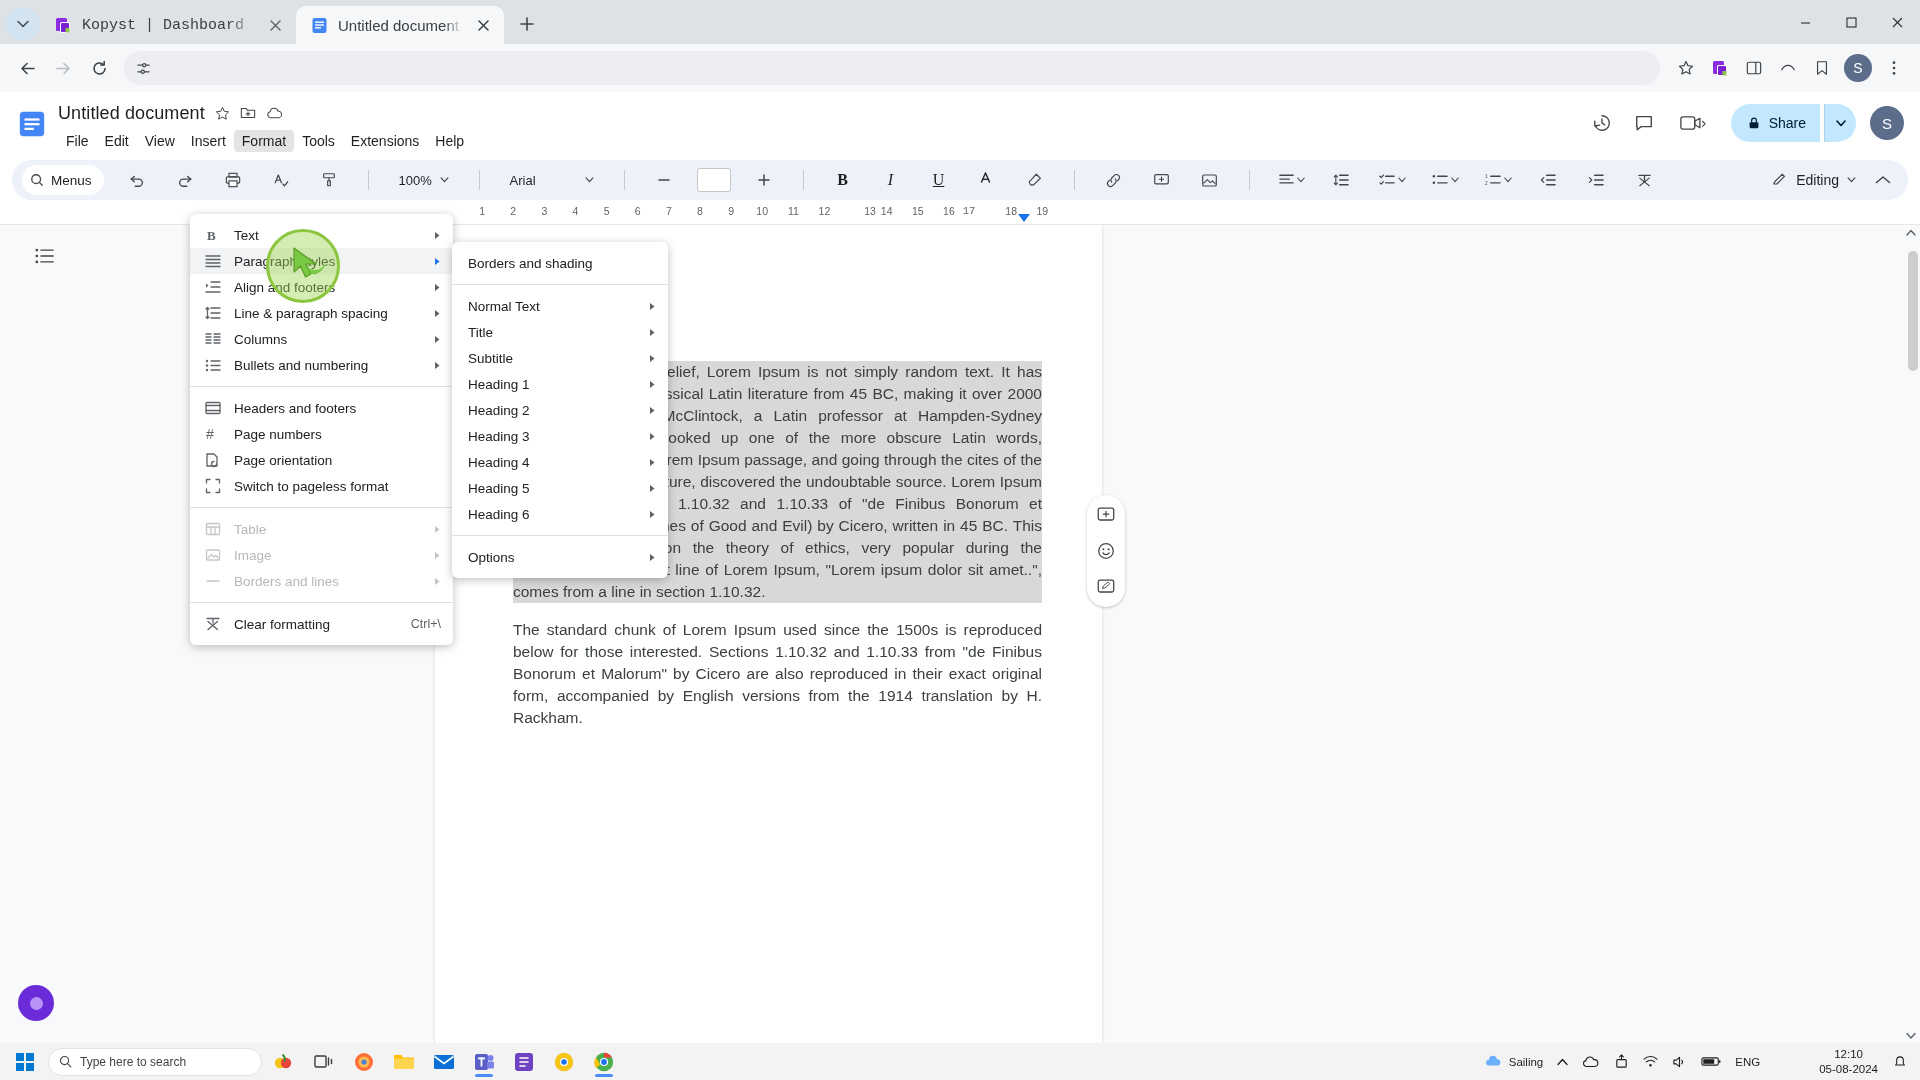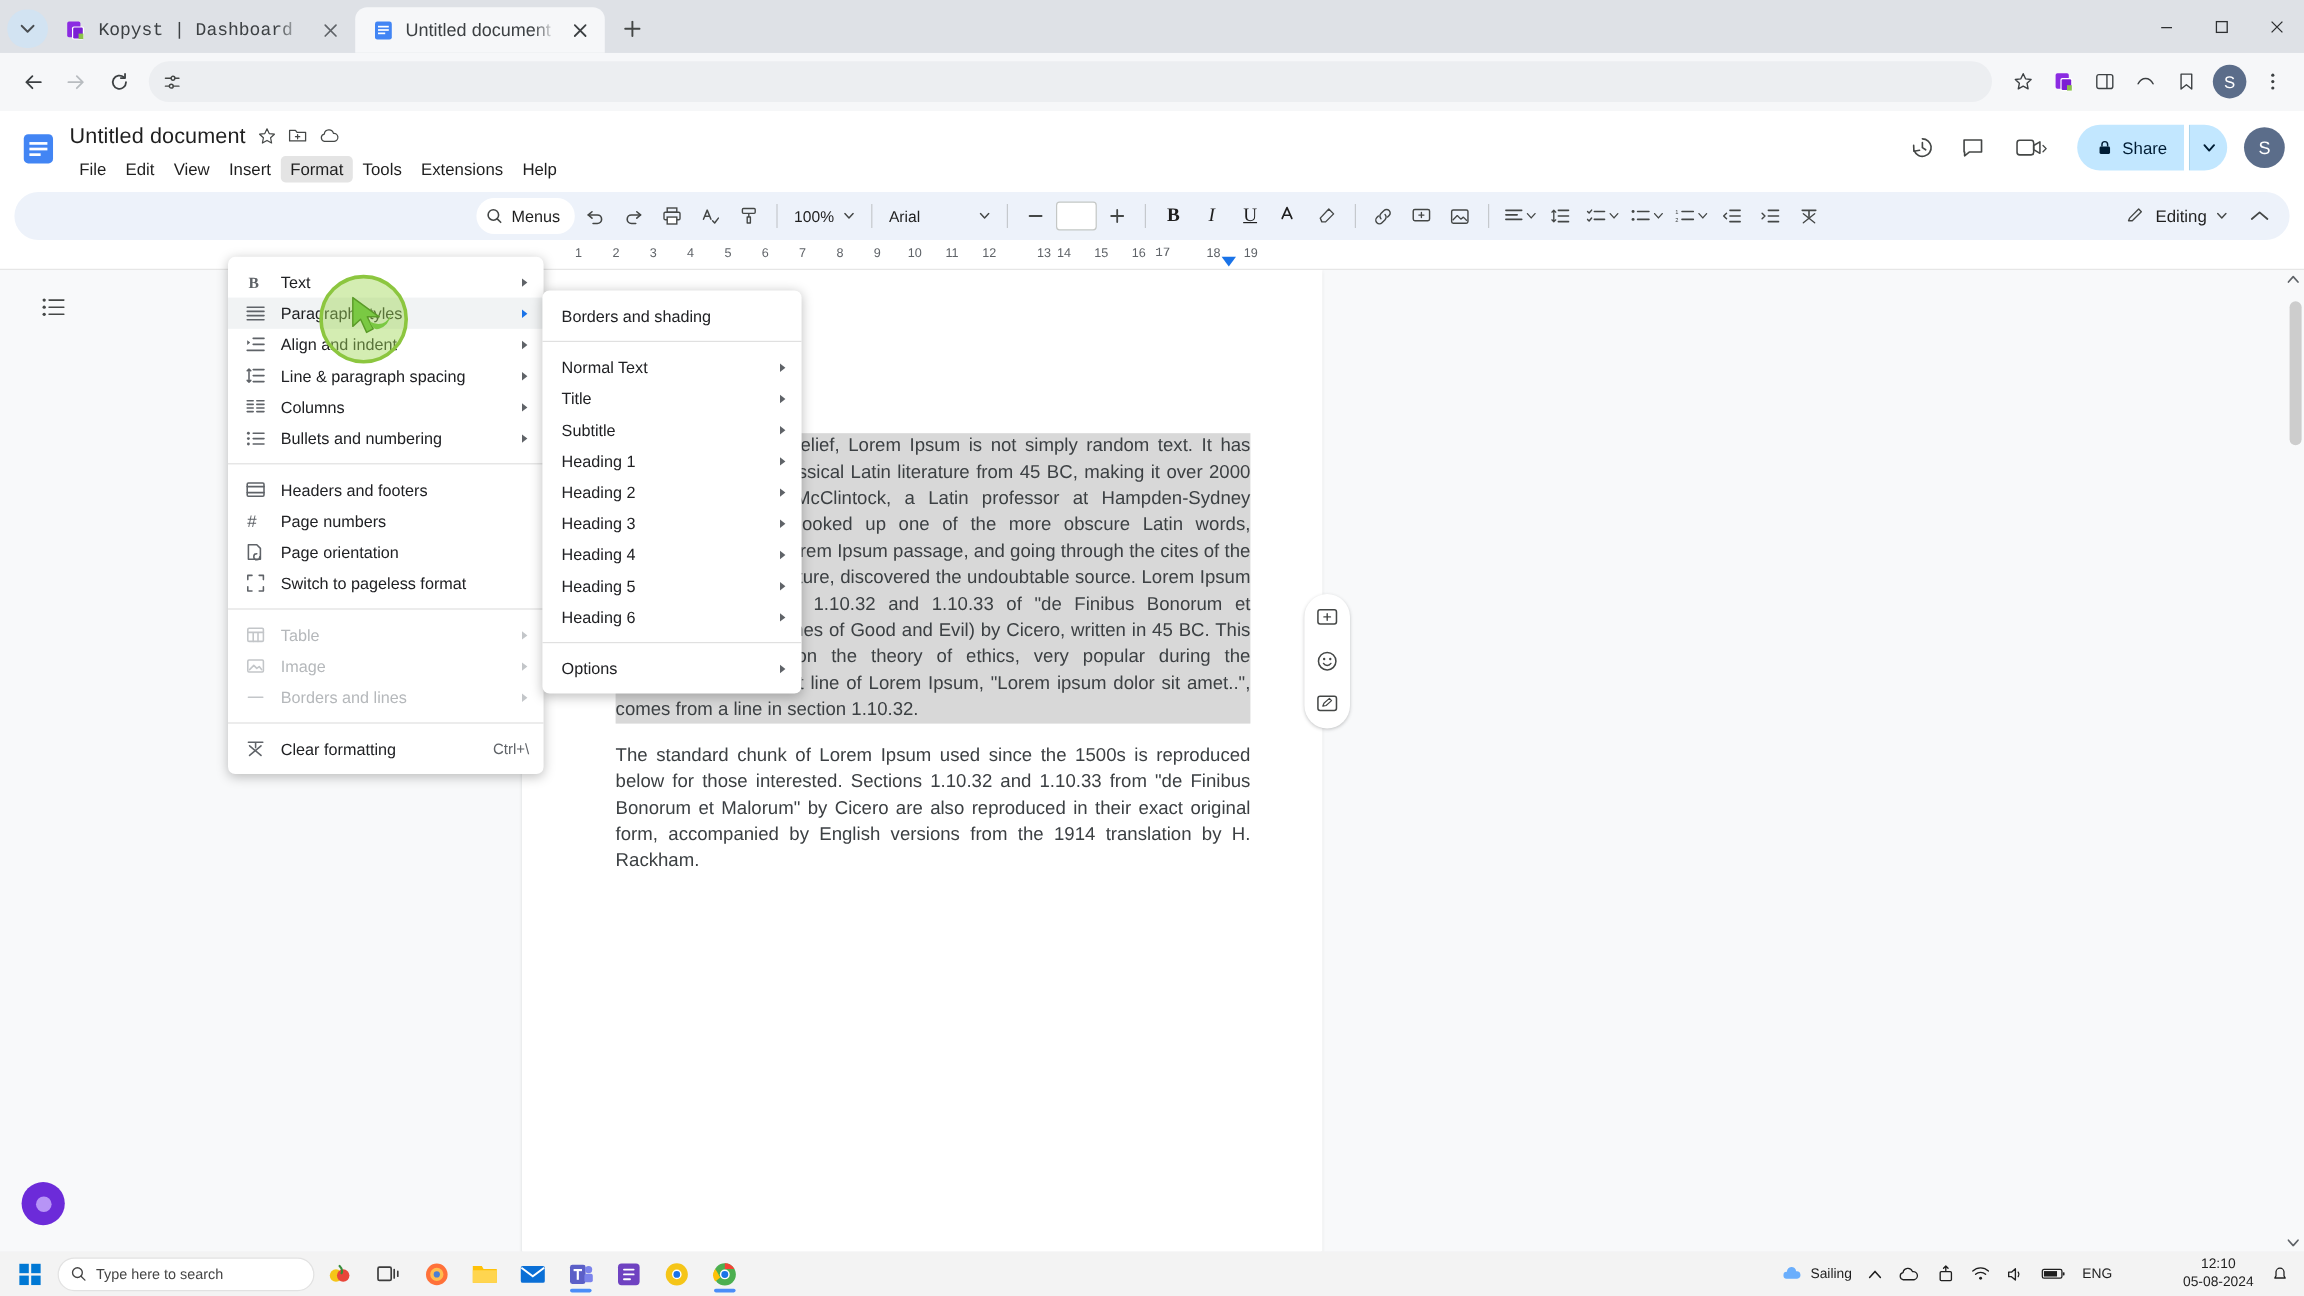--- a/index.html
+++ b/index.html
@@ -74,21 +74,21 @@
   .hr-icon { width: 38px; height: 38px; border-radius: 19px; display:flex; align-items:center; justify-content:center; color:#444746; }
   .share-btn { height: 38px; border-radius: 19px 0 0 19px; background:#c2e7ff; color:#001d35; display:flex; align-items:center;
     gap:8px; padding: 0 14px 0 16px; font-size: 14px; margin-left: 8px; }
   .share-caret { height: 38px; width: 32px; border-radius: 0 19px 19px 0; background:#c2e7ff; color:#001d35;
     display:flex; align-items:center; justify-content:center; font-size: 10px; border-left:1px solid #a9d4ec;}
   .avatar-big { width:34px; height:34px; border-radius:50%; background:#5b6d8a; color:#fff; font-size:15px;
     display:flex; align-items:center; justify-content:center; margin-left:10px; }
 
   
   .toolbar { height: 40px; margin: 2px 12px 0 12px; background:#edf2fa; border-radius: 20px;
-    display:flex; align-items:center; padding: 0 10px; gap: 2px; position: relative; justify-content: center; }
+    display:flex; align-items:center; padding: 0 10px; gap: 18px; position: relative; }
   .tb { height: 30px; min-width: 30px; border-radius: 4px; display:flex; align-items:center; justify-content:center;
     color:#444746; font-size: 14px; padding: 0 4px; }
   .tb.menus { background:#fff; border-radius: 15px; padding: 0 12px 0 8px; gap:7px; font-size:13.5px; color:#1f1f1f; height:30px; }
   .tb-sep { width:1px; height:20px; background:#c5c9cd; margin: 0 6px; }
   .tb-zoom { width: 62px; height: 30px; background: transparent; display:flex; align-items:center; justify-content:space-between;
     font-size:13px; color:#1f1f1f; padding: 0 6px; }
   .tb-font { width: 96px; display:flex; align-items:center; justify-content:space-between; font-size:13px; color:#1f1f1f; padding:0 6px; height:30px;}
   .fontsize-box { width:34px; height:24px; border:1px solid #c4c7c5; border-radius:3px; background:#fff; }
   .tb-right { position:absolute; right: 10px; display:flex; align-items:center; gap: 6px; }
   .editmode { display:flex; align-items:center; gap:8px; font-size: 14px; color:#1f1f1f; padding: 0 6px; }
@@ -694,21 +694,21 @@
             </svg>
           </span>
         </div>
         <div class="mrow">
           <span class="mic">
             <svg width="16" height="16" viewBox="0 0 16 16" style="color:inherit">
               <path d="M6 3 H15 M6 8 H15 M1 13 H15" stroke="currentColor" stroke-width="1.3" fill="none" stroke-linecap="round" stroke-linejoin="round"></path>
               <path d="M1 4.5 L3.5 6.5 L1 8.5 Z" fill="currentColor" stroke="none"></path>
             </svg>
           </span>
-          <span class="mlbl">Align and indent</span>
+          <span class="mlbl">Align and footers</span>
           <span class="marrow">
             <svg width="7" height="9" viewBox="0 0 7 9">
               <path d="M1 1 L5.5 4.5 L1 8 Z" fill="currentColor"></path>
             </svg>
           </span>
         </div>
         <div class="mrow">
           <span class="mic">
             <svg width="16" height="16" viewBox="0 0 16 16" style="color:inherit">
               <path d="M6 3 H15 M6 8 H15 M6 13 H15" stroke="currentColor" stroke-width="1.3" fill="none" stroke-linecap="round" stroke-linejoin="round"></path>

